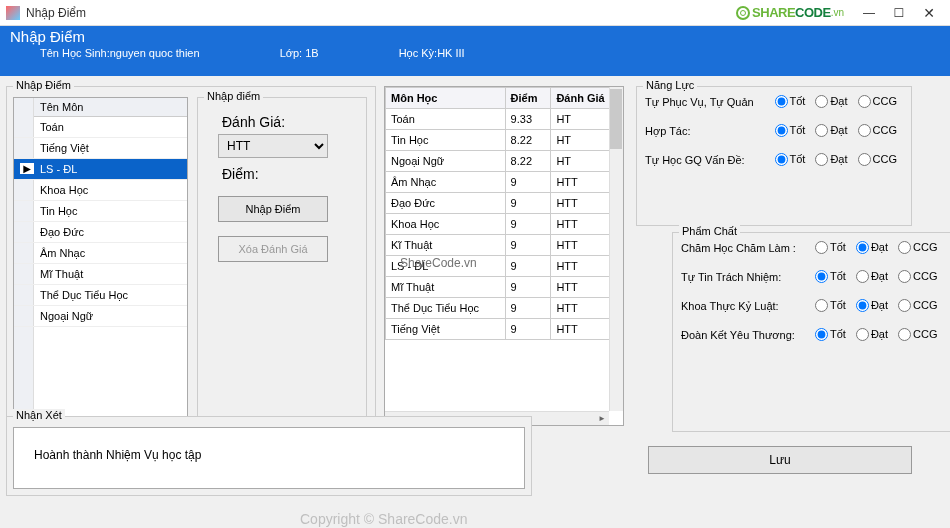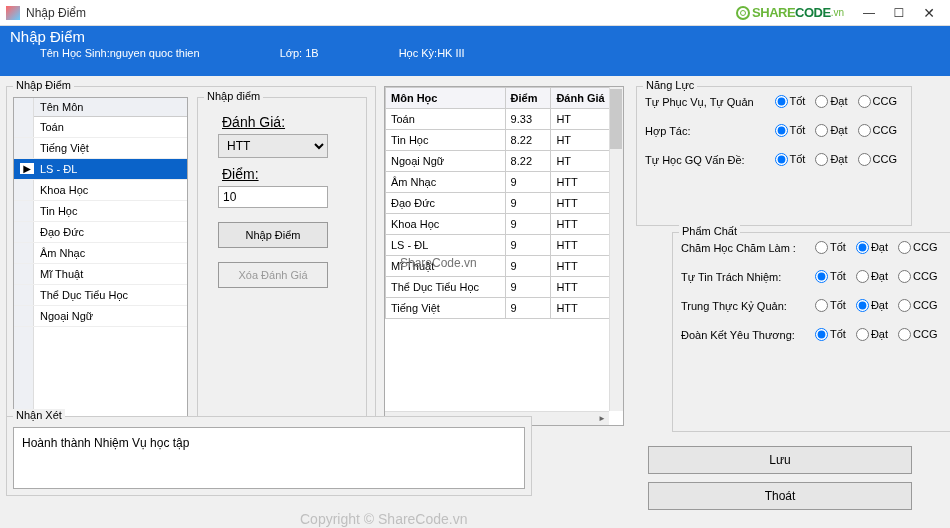--- a/index.html
+++ b/index.html
@@ -33,21 +33,21 @@
 .subjlist { position: absolute; left: 6px; top: 10px; width: 175px; height: 320px; background: #fff; border: 1px solid #aaa; overflow: auto; }
 .subjhead { background: #eef0f4; border-bottom: 1px solid #ccc; padding: 3px 26px; font-size: 11px; }
 .subjrow { border-bottom: 1px solid #eee; padding: 4px 6px 4px 26px; position: relative; }
 .subjrow.sel { background: #0a63c9; color: #fff; }
 .subjrow .rowmark { position:absolute; left:6px; top:4px; color:#000; font-size:10px; }
 .subjrow.sel .rowmark { color:#000; background:#fff; width:14px; text-align:center; }
 .subjlist .leftcol { position:absolute; left:0; top:0; bottom:0; width:20px; background:#eef0f4; border-right:1px solid #ddd; }
 
 .entry { position: absolute; left: 190px; top: 10px; width: 170px; height: 320px; border:1px solid #ccc; padding: 8px; }
 .entry .etitle { position:absolute; top:-8px; left:6px; background:#f0f0f0; padding:0 3px; }
-.entry .lbl { font-size: 14px; margin: 8px 0 4px 16px; text-decoration: underline; }
+.entry .lbl { font-size: 14px; margin: 8px 0 4px 16px; }
 .entry select, .entry input[type=text] { width: 110px; padding: 3px 4px; border:1px solid #aaa; background:#fff; font-size:12px; margin-left:12px; }
 .entry select { background:#e9e9e9; }
 .entry .btn { display:block; width: 110px; margin: 14px 0 0 12px; padding: 6px 0; text-align:center; border:1px solid #999; background:#e6e6e6; }
 .entry .btn.disabled { color:#999; background:#eee; }
 
 
 .midtable { position:absolute; left:384px; top:10px; width:240px; height:340px; background:#fff; border:1px solid #aaa; overflow:auto; }
 .midtable table { width:100%; border-collapse:collapse; }
 .midtable th, .midtable td { border:1px solid #ccc; padding:4px 5px; text-align:left; font-size:11px; }
 .midtable th { background:#f4f4f8; }
@@ -62,21 +62,21 @@
 
 #grp-nangluc { left:636px; top:10px; width:276px; height:140px; }
 #grp-phamchat { left:672px; top:156px; width:320px; height:200px; }
 .radiorow { display:flex; align-items:center; padding:8px 8px; }
 .radiorow .rlabel { width:130px; }
 .radiorow label { margin-right:6px; display:flex; align-items:flex-start; }
 .radiorow input[type=radio] { margin:0 2px 0 4px; }
 
 
 #grp-comment { left:6px; top:340px; width:526px; height:80px; }
-#grp-comment textarea { position:absolute; left:6px; top:10px; right:6px; bottom:6px; width:calc(100% - 12px); height:calc(100% - 16px); resize:none; border:1px solid #aaa; padding:8px; font-size:12px; }
+#grp-comment textarea { position:absolute; left:6px; top:10px; right:6px; bottom:6px; width:calc(100% - 12px); height:calc(100% - 16px); resize:none; border:1px solid #aaa; padding:20px; font-size:12px; }
 .btnwide { position:absolute; left:648px; width:264px; padding:6px 16px; text-align:center; border:1px solid #999; background:#e6e6e6; font-size:12px; }
 #btn-save { top:370px; }
 #btn-exit { top:406px; }
 
 .copyright { position:absolute; left:300px; top:435px; color:#bfbfbf; font-size:14px; pointer-events:none; }
 </style>
 </head>
 <body>
 
 <div class="titlebar">
@@ -124,21 +124,20 @@
           <div class="subjrow"><span>Thể Dục Tiểu Học</span></div>
           <div class="subjrow"><span>Ngoại Ngữ</span></div>
         </div>
     </div>
 
     <div class="entry">
       <div class="etitle">Nhập điểm</div>
       <div class="lbl">Đánh Giá:</div>
       <select><option>HTT</option></select>
       <div class="lbl">Điểm:</div>
-      <input type="text" value="10" style="">
       <div class="btn">Nhập Điểm</div>
       <div class="btn disabled">Xóa Đánh Giá</div>
     </div>
   </div>
 
   <div class="midtable">
     <table>
       <thead>
           <tr id="scores-head">
             <th>Môn Học</th>
@@ -167,20 +166,25 @@
             <td>9</td>
             <td>HTT</td>
           </tr>
           <tr>
             <td>Đạo Đức</td>
             <td>9</td>
             <td>HTT</td>
           </tr>
           <tr>
             <td>Khoa Học</td>
+            <td>9</td>
+            <td>HTT</td>
+          </tr>
+          <tr>
+            <td>Kĩ Thuật</td>
             <td>9</td>
             <td>HTT</td>
           </tr>
           <tr>
             <td>LS - ĐL</td>
             <td>9</td>
             <td>HTT</td>
           </tr>
           <tr>
             <td>Mĩ Thuật</td>
@@ -287,21 +291,21 @@
           <label>
             <input type="radio" name="pc1" style="">
             <span>Đạt</span>
           </label>
           <label>
             <input type="radio" name="pc1" style="">
             <span>CCG</span>
           </label>
         </div>
         <div class="radiorow">
-          <div class="rlabel">Trung Thực Kỷ Quản:</div>
+          <div class="rlabel">Khoa Thực Kỷ Luật:</div>
           <label>
             <input type="radio" name="pc2" style="">
             <span>Tốt</span>
           </label>
           <label>
             <input type="radio" name="pc2" checked="" style="">
             <span>Đạt</span>
           </label>
           <label>
             <input type="radio" name="pc2" style="">
@@ -325,16 +329,15 @@
         </div>
       </div>
   </div>
 
   <div class="group" id="grp-comment">
     <div class="gtitle">Nhận Xét</div>
     <textarea style="">Hoành thành Nhiệm Vụ học tập</textarea>
   </div>
 
   <div class="btnwide" id="btn-save">Lưu</div>
-  <div class="btnwide" id="btn-exit">Thoát</div>
 
   <div class="copyright">Copyright © ShareCode.vn</div>
 </div>
 
 </body></html>

